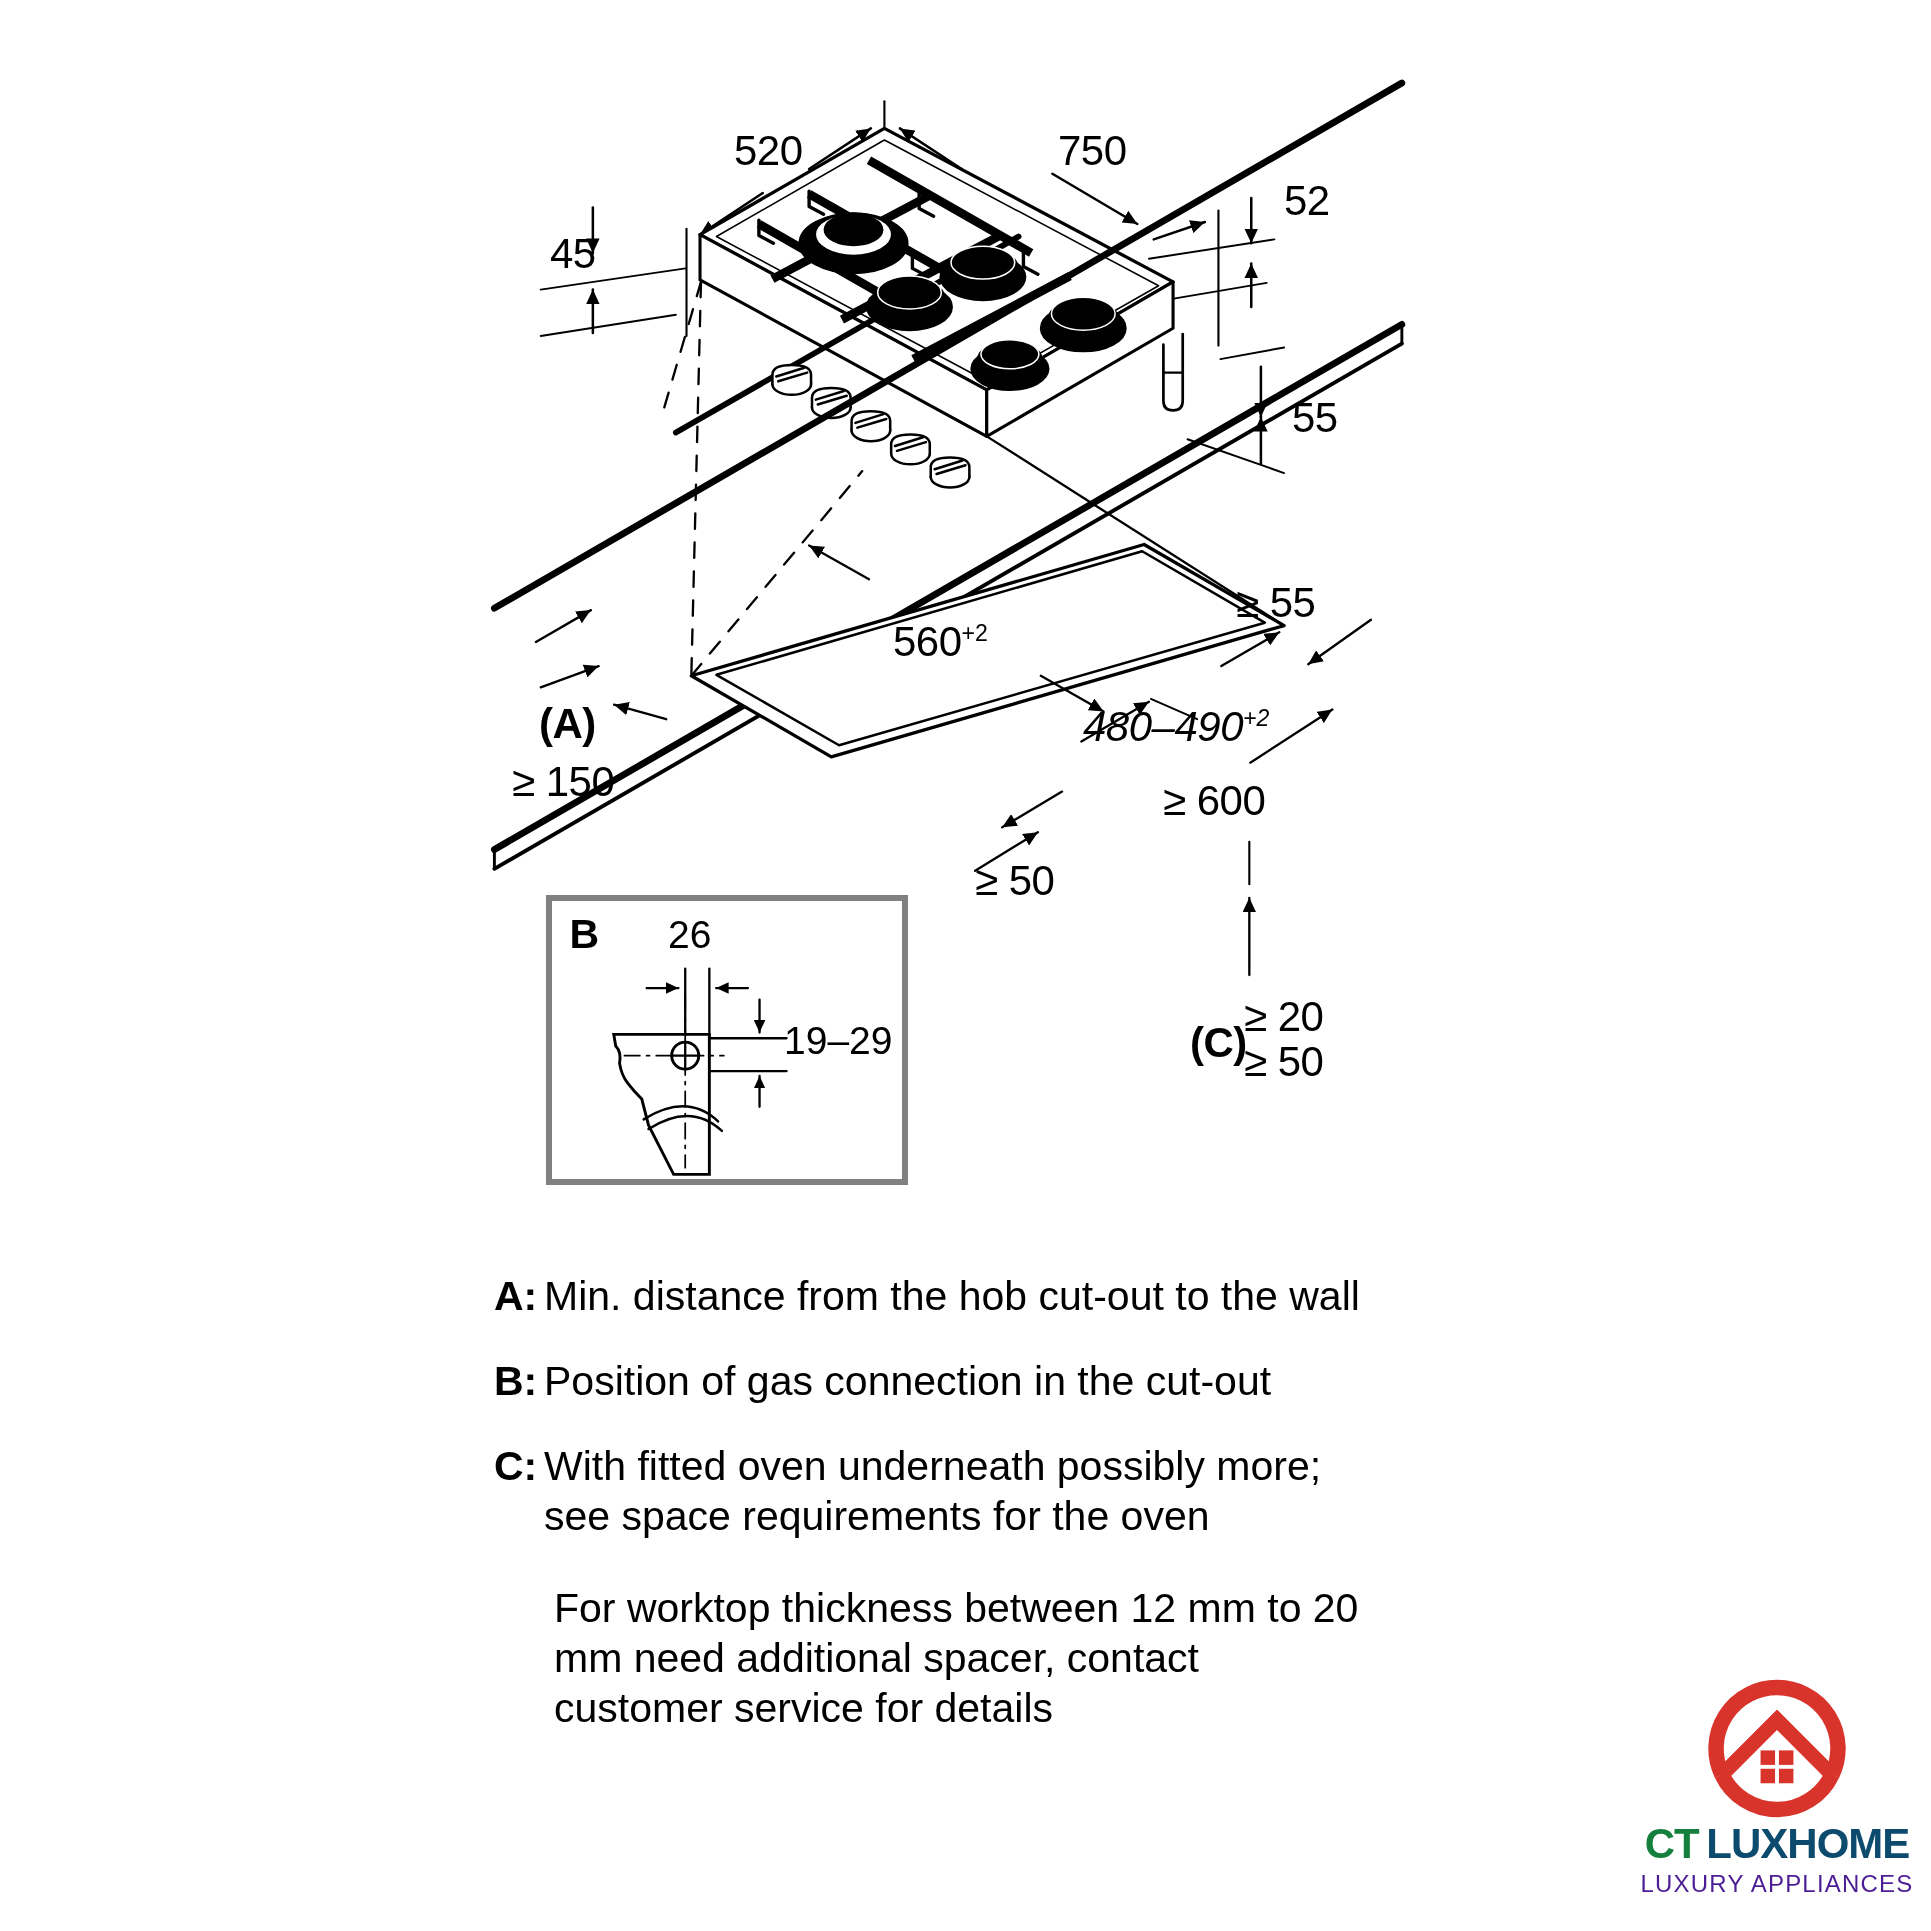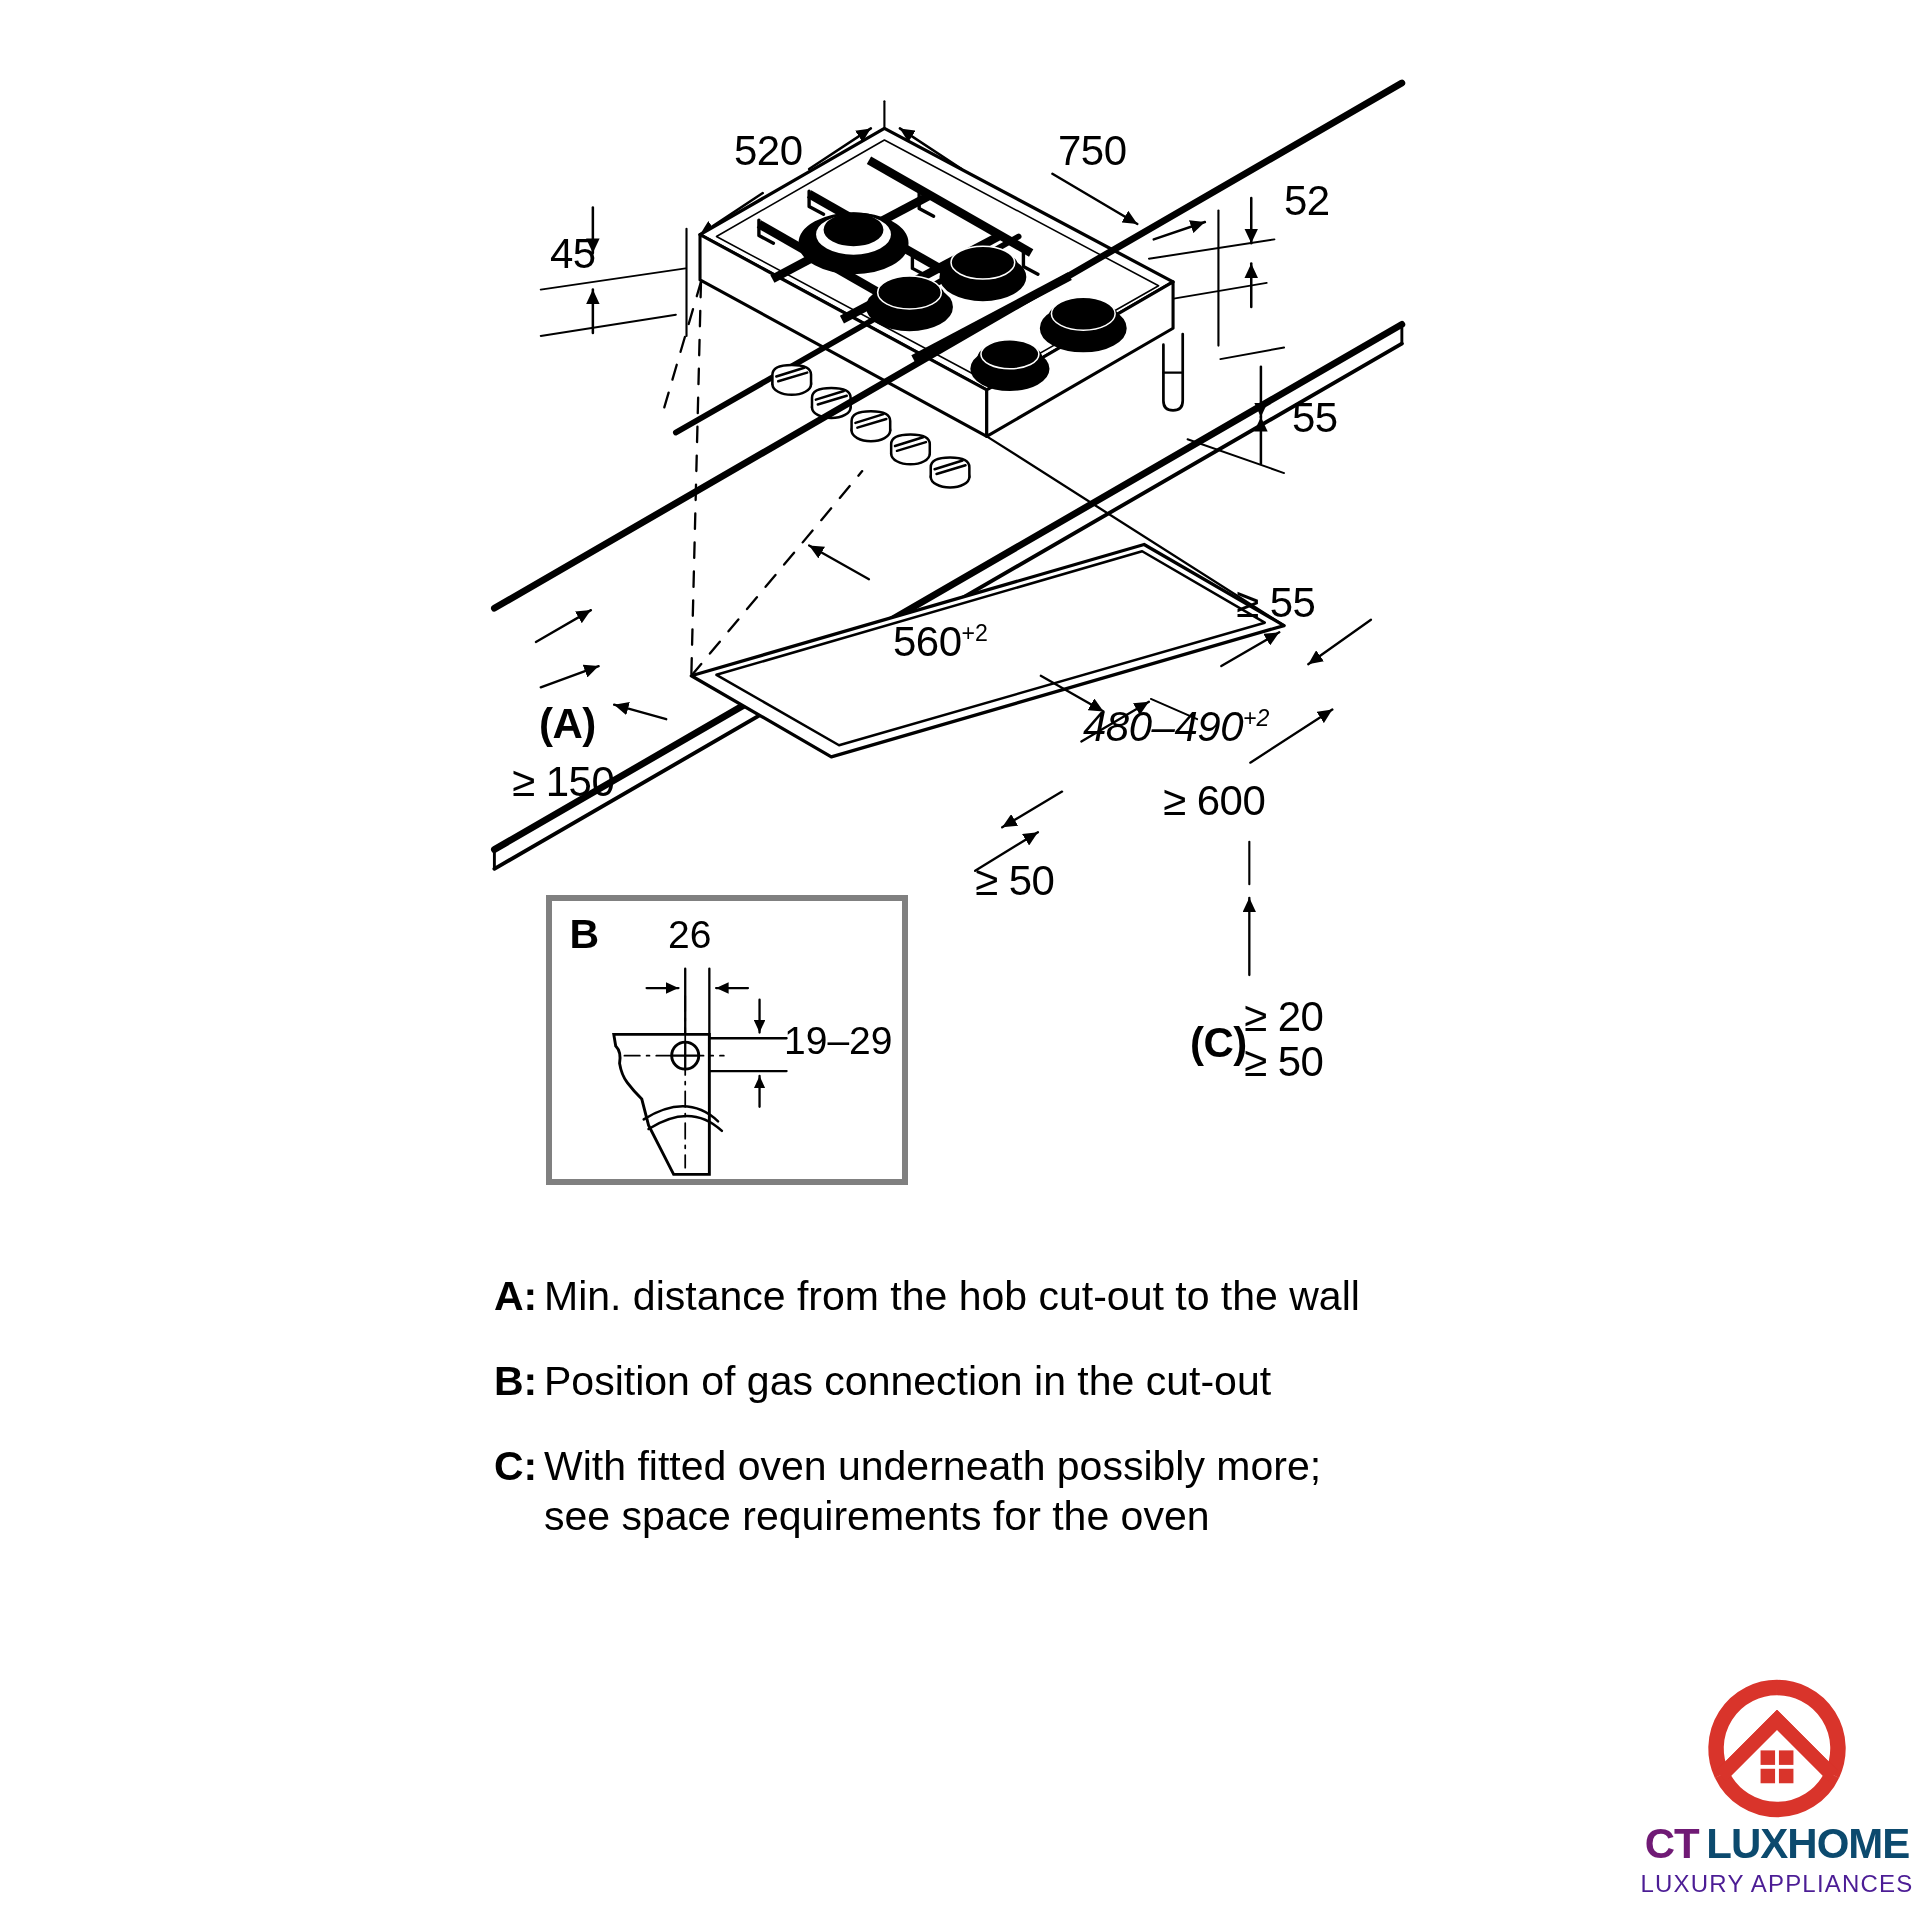--- a/index.html
+++ b/index.html
@@ -118,21 +118,21 @@
     position: absolute;
     left: 0;
     top: 145px;
     width: 290px;
     text-align: center;
     font-size: 42px;
     font-weight: bold;
     letter-spacing: -1px;
     white-space: nowrap;
   }
-  .logo-ct { color: #701a75; }
+  .logo-ct { color: #15803d; }
   .logo-home { color: #0c4a6e; }
   .logo-sub {
     position: absolute;
     left: 0;
     top: 195px;
     width: 290px;
     text-align: center;
     font-size: 24px;
     font-weight: normal;
     letter-spacing: 1.2px;
@@ -406,20 +406,21 @@
     <div class="legend-row">
       <div class="legend-key">B:</div>
       <div class="legend-text">Position of gas connection in the cut-out</div>
     </div>
     <div class="legend-row">
       <div class="legend-key">C:</div>
       <div class="legend-text">With fitted oven underneath possibly more; see space requirements for the oven</div>
     </div>
   </div>
 
+  <div id="note-text">For worktop thickness between 12 mm to 20 mm need additional spacer, contact customer service for details</div>
 
   <div id="logo">
     <svg width="290" height="145" viewBox="0 0 300 150" style="position:absolute; left:0; top:0;">
 
       <g fill="none" stroke="#d9342b" stroke-width="16">
         <path d="M150,13 A63,63 0 0 1 207,103"></path>
         <path d="M150,13 A63,63 0 0 0 93,103"></path>
         <path d="M93,103 A63,63 0 0 0 207,103"></path>
       </g>
 

